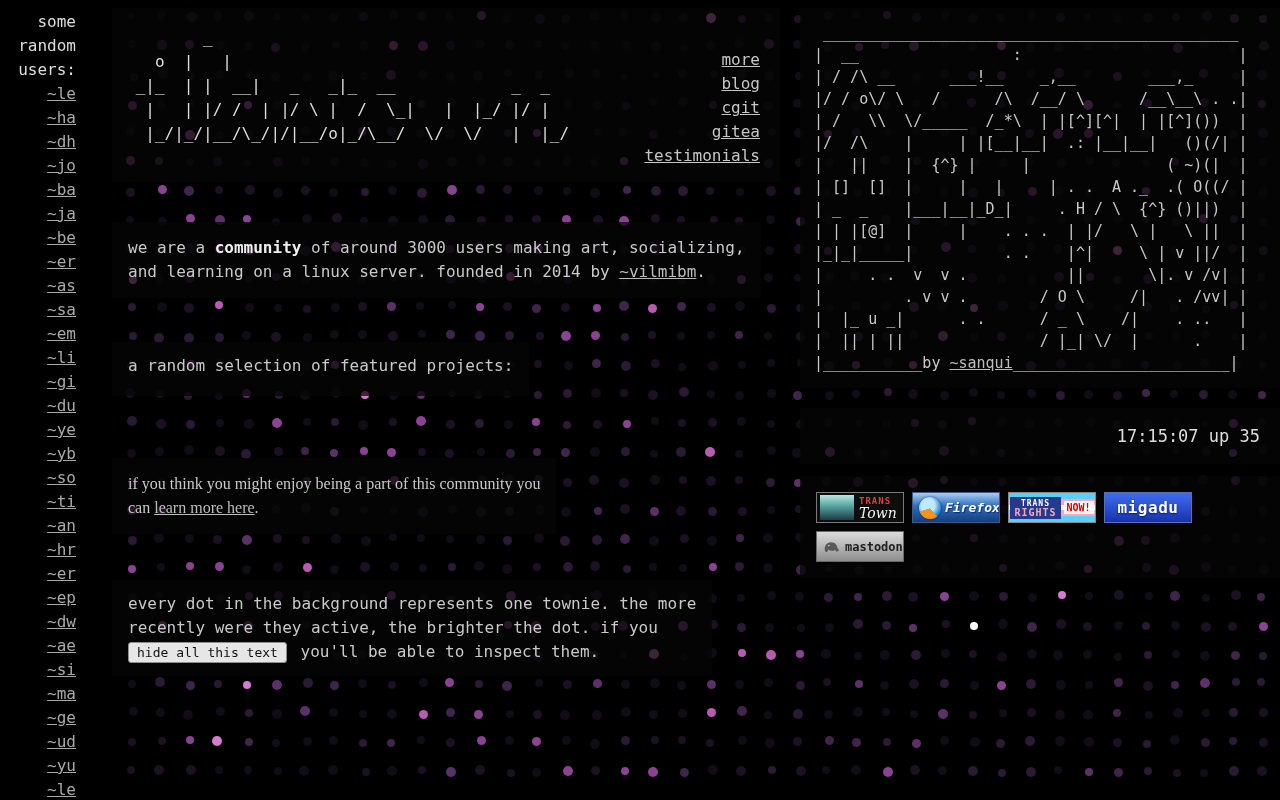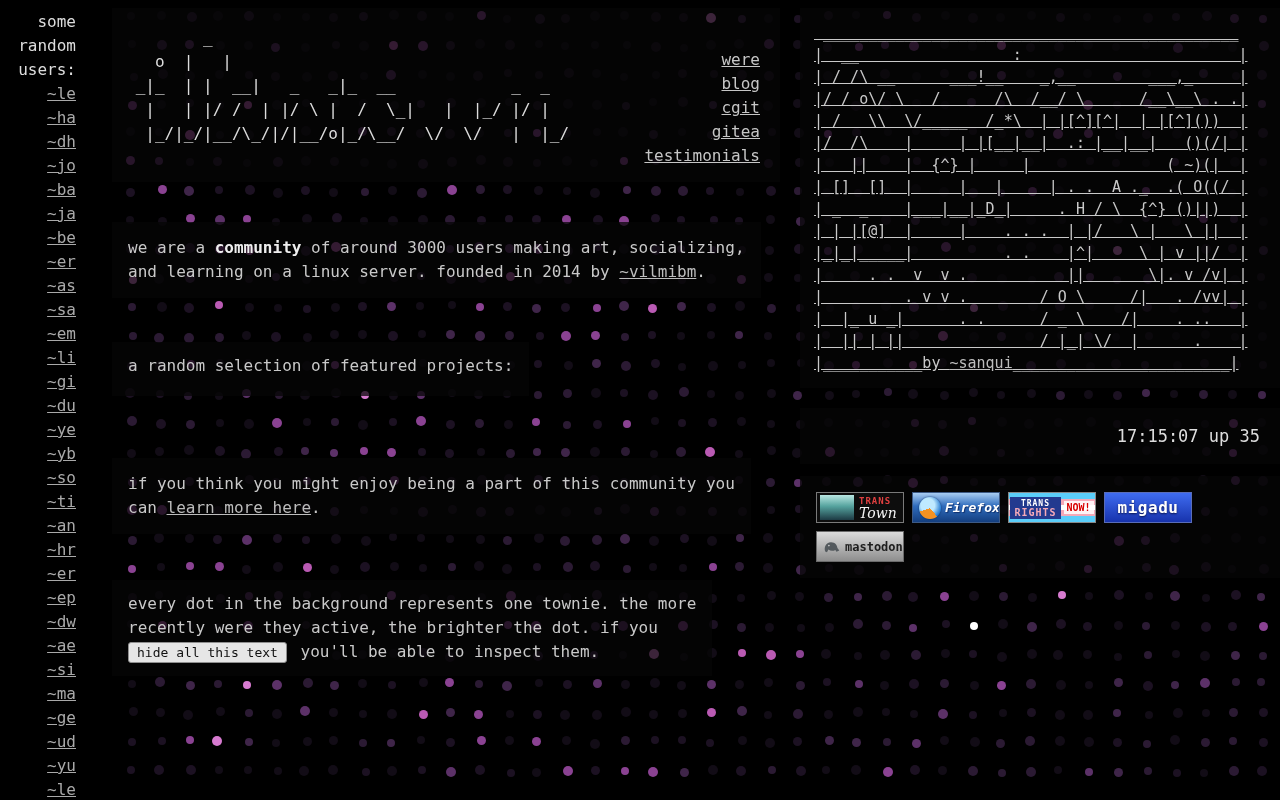--- a/index.html
+++ b/index.html
@@ -35,33 +35,33 @@
   #site-nav { text-align:right; font-size:16px; line-height:24px; padding-top:22px; }
   #site-nav a { display:block; color:#c6c6c6; }
 
   .textbox { margin-top:40px; padding:14px 16px; font-size:16px; line-height:24px; width:fit-content; max-width:668px; }
   .textbox b { color:#efefef; }
 
   #projects-panel { margin-top:44px; padding:12px 16px 18px 16px; width:fit-content; font-size:16px; line-height:24px;text-align:center; }
   #projects-panel ul { margin-top:14px; padding-left:38px; }
   #projects-panel li { line-height:24px; color:#bdbdbd; }
 
-  #join-panel { margin-top:62px; }
+  #join-panel { margin-top:62px;font-family:Liberation Serif, serif; }
   #dots-note-panel { margin-top:46px; padding:12px 16px; }
 
   #hide-text-button {
     font-family:"DejaVu Sans Mono", monospace;
     font-size:13px; color:#111; background:#e6e6e6;
     border:1px solid #8f8f8f; border-radius:3px;
     padding:2px 8px; cursor:pointer; vertical-align:middle; margin-right:4px;
   }
 
   
   #right { position:absolute; left:800px; top:0; width:480px; z-index:1; }
-  #art-panel { margin-top:8px; padding:14px 14px;text-decoration:underline; }
+  #art-panel { margin-top:8px; padding:14px 14px; }
   .art-pre { font-size:15px; line-height:22px; white-space:pre; color:#c9c9c9; }
   #clock-panel { margin-top:20px; padding:18px 20px; text-align:right; font-size:17px; color:#ddd; }
   #badges-panel { margin-top:12px; padding:16px; display:flex; flex-wrap:wrap; gap:8px; align-content:flex-start; }
 
   
   .badge { width:88px; height:31px; display:flex; align-items:center; overflow:hidden; text-decoration:none; flex:0 0 auto; }
   .badge-tilde { background:#0d0d0d; border:1px solid #7a7a7a; }
   .bt-img { width:34px; height:25px; margin-left:3px; flex:0 0 auto;
             background:linear-gradient(180deg,#b9e7e2 0%,#55a39e 45%,#1d3a44 100%); }
   .bt-text { margin-left:5px; }
@@ -1324,21 +1324,21 @@
 
   <div id="header-panel" class="panel">
     <div>
       <pre class="logo-pre">        _
    o  |   |
  _|_  | |  __|   _   _|_  __            _  _
   |   | |/ /  | |/ \ |  /  \_|   |  |_/ |/ |
   |_/|_/|__/\_/|/|__/o|_/\__/  \/  \/   |  |_/</pre>
     </div>
     <div id="site-nav">
-      <a>were</a>
+      <a>more</a>
       <a>blog</a>
       <a>cgit</a>
       <a>gitea</a>
       <a>testimonials</a>
     </div>
   </div>
 
   <div class="panel textbox">
     <span>we are a </span><b>community</b><span> of around 3000 users making art, socializing,</span><br>
     <span>and learning on a linux server. founded in 2014 by </span><a>~vilmibm</a><span>.</span>

